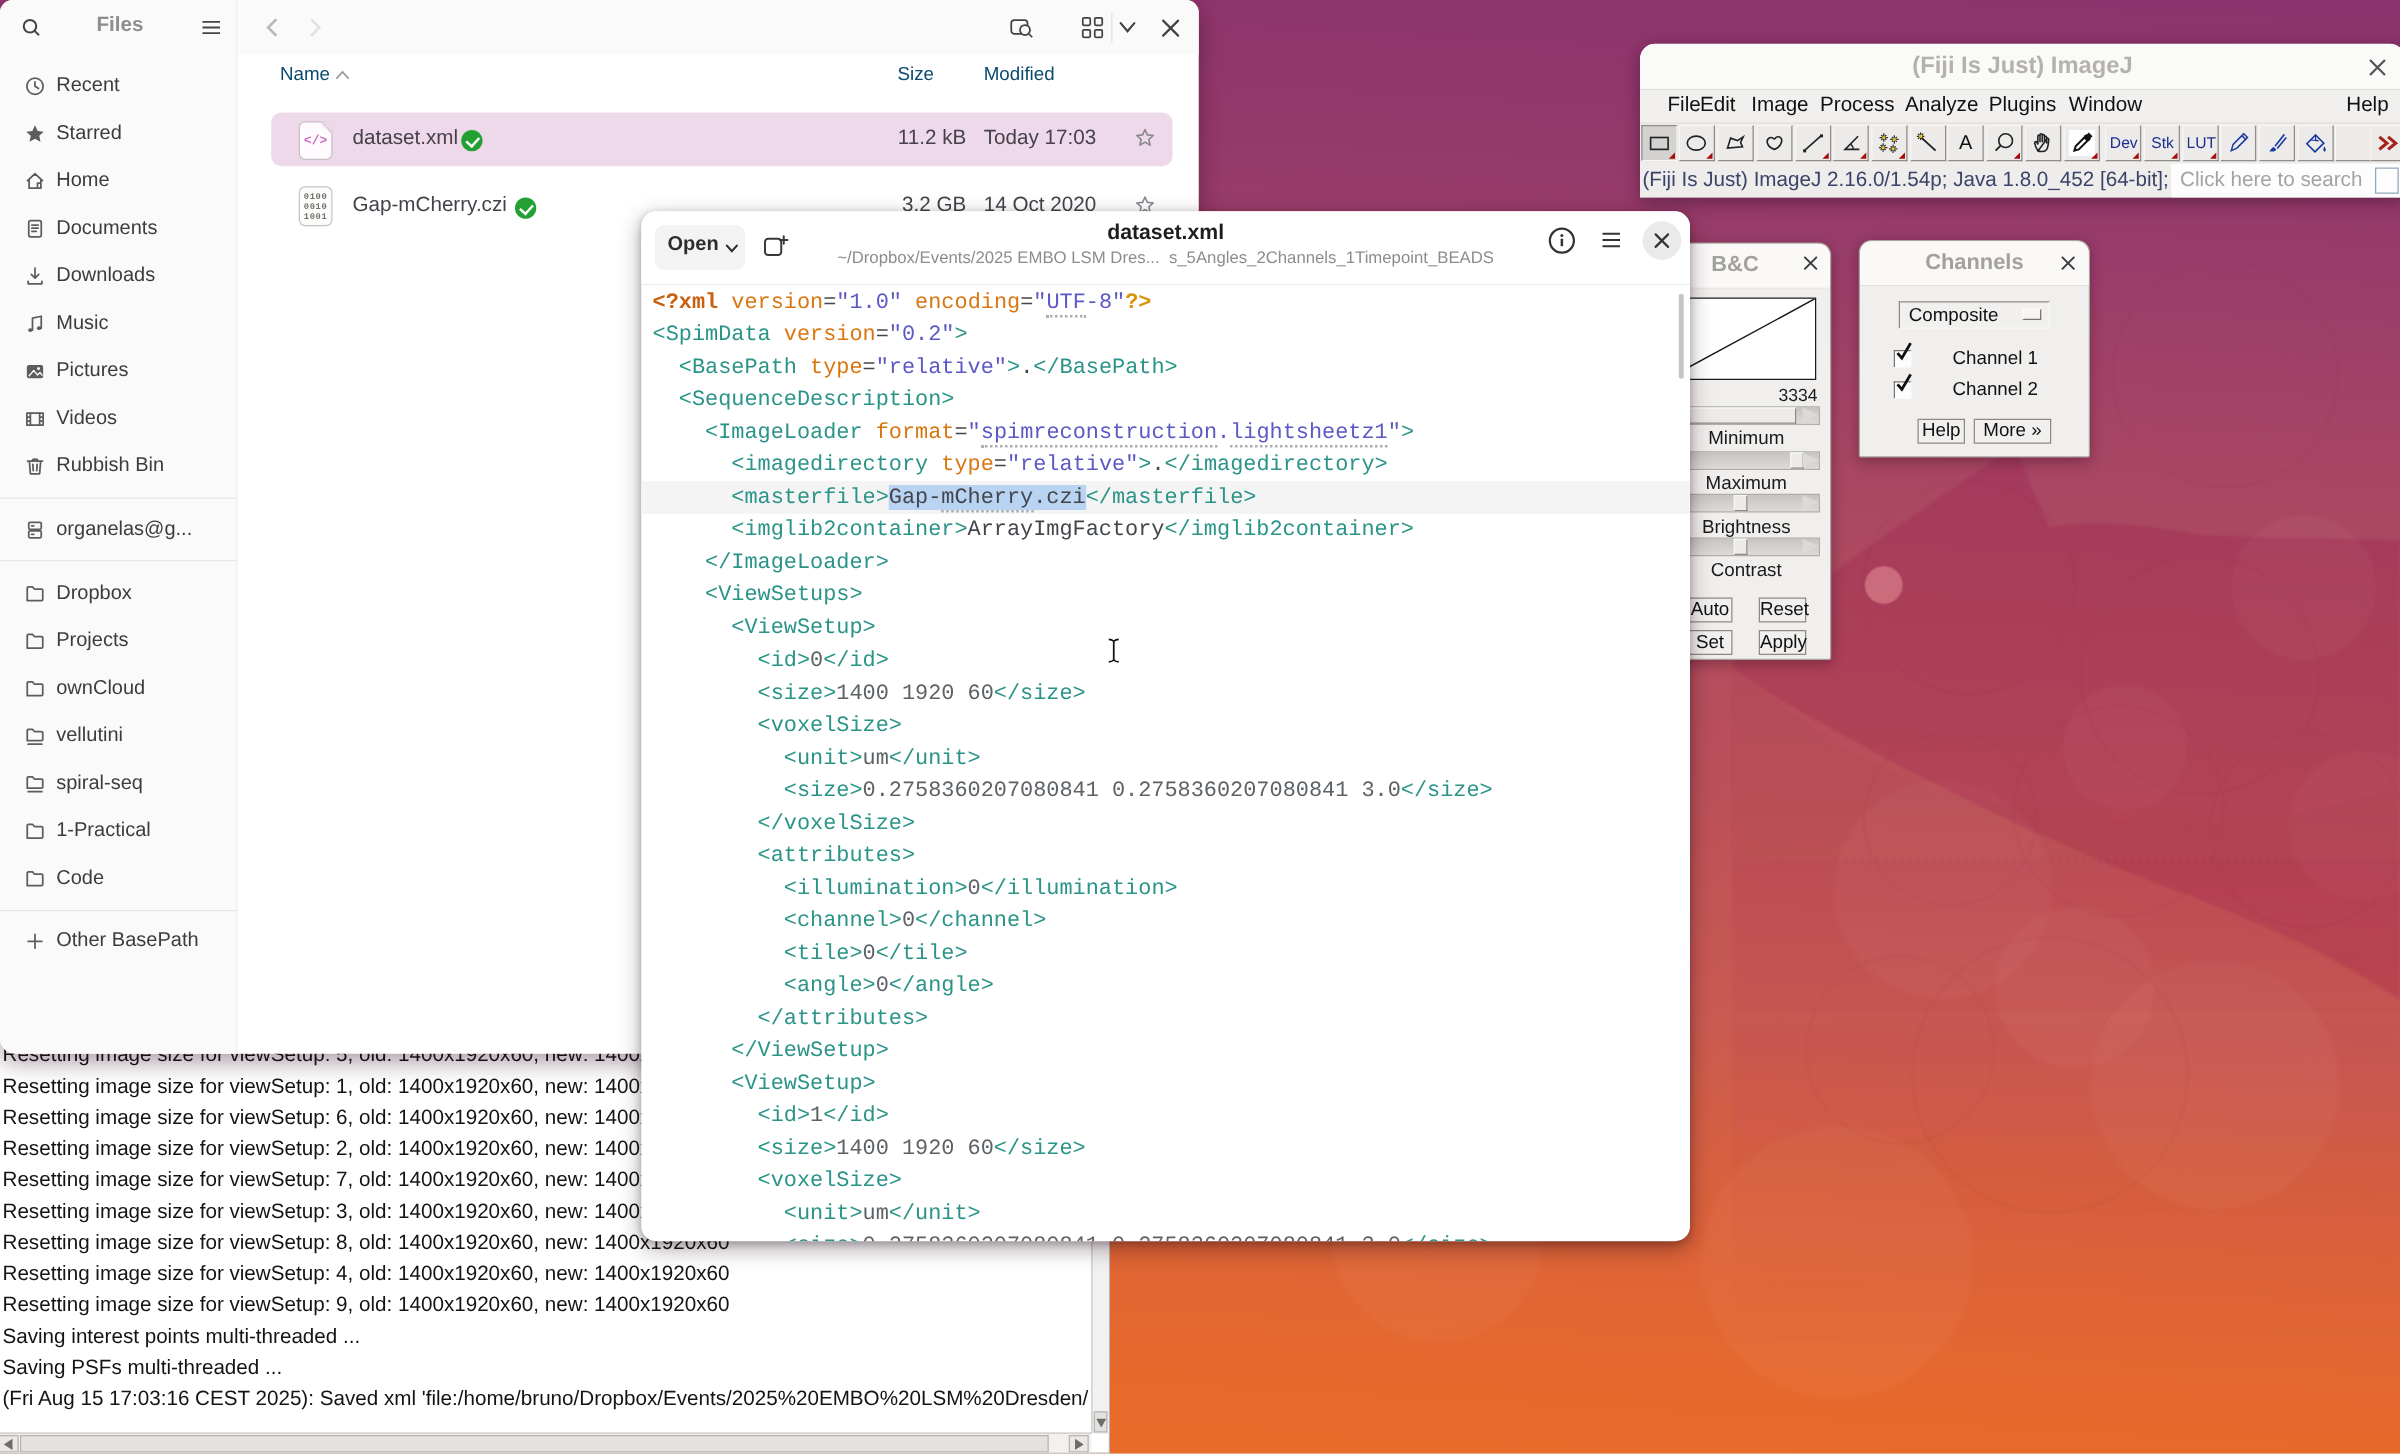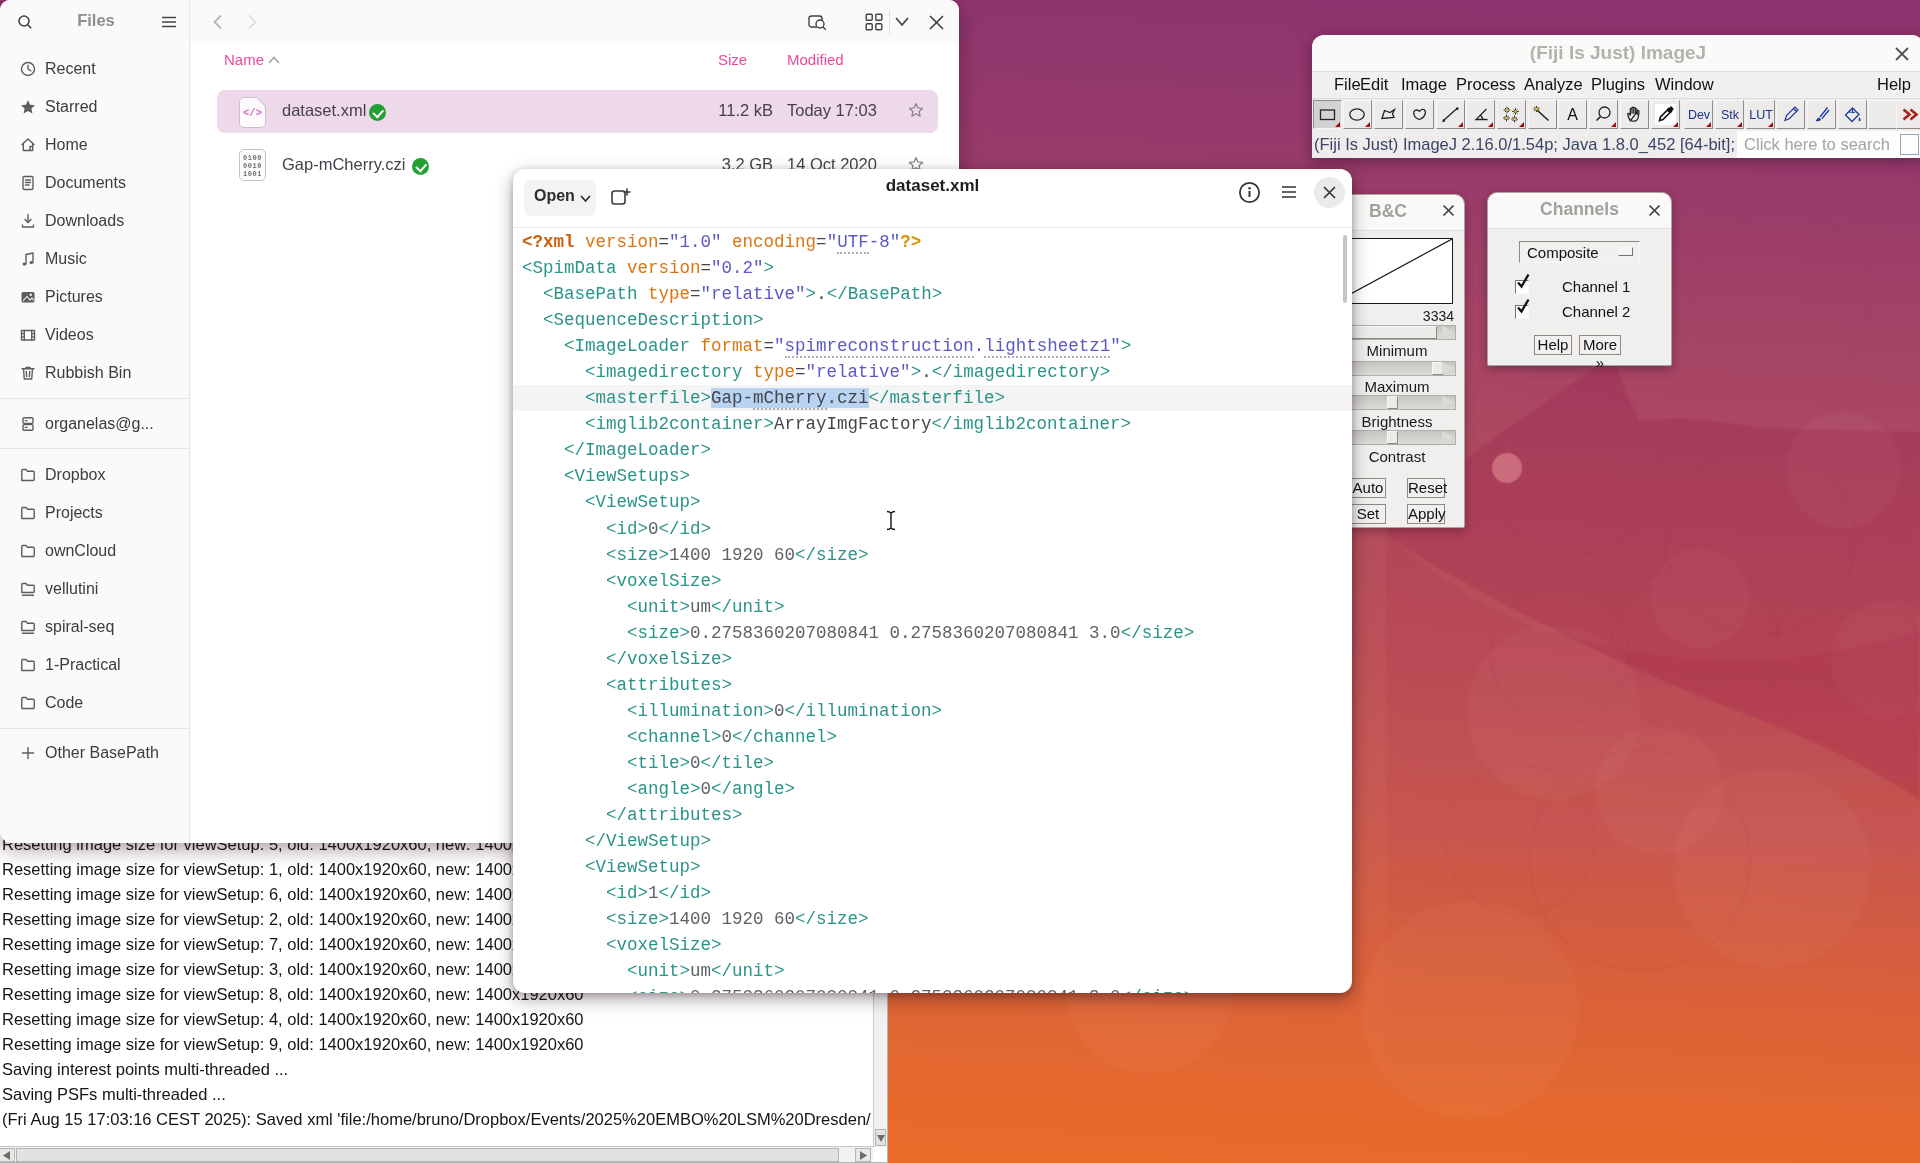--- a/index.html
+++ b/index.html
@@ -69,21 +69,21 @@
   #fm { left:0; top:0; width:959px; height:843px; background:#fff;
         border-radius:10px 10px 12px 12px; box-shadow:0 6px 20px rgba(40,10,30,.4); overflow:hidden; }
   #fm .side { position:absolute; left:0; top:0; bottom:0; width:190px; background:#fafafa; border-right:1px solid #e8e7e6; border-radius:0 0 0 12px; }
   #fm .shead { position:absolute; left:0; top:0; width:190px; height:44px; }
   #fm .item { position:absolute; left:0; width:190px; height:38px; }
   #fm .item .lab { position:absolute; left:45px; top:10px; font-size:16px; color:#3d3c3b; }
   #fm .item svg { position:absolute; left:19px; top:10px; }
   #fm .sep { position:absolute; left:0px; width:190px; height:1px; background:#e7e6e5; }
   #fm .mhead { position:absolute; left:190px; top:0; right:0; height:44px; background:#fafafa; }
   #fm .pathbar { position:absolute; left:105px; top:4px; width:505px; height:36px; background:#ebebeb; border-radius:8px; font-size:16.5px; }
-  #fm .cols { position:absolute; left:190px; top:44px; right:0; height:32px; font-size:15px; color:#ec4899; }
+  #fm .cols { position:absolute; left:190px; top:44px; right:0; height:32px; font-size:15px; color:#0c4a6e; }
   #fm .row1 { position:absolute; left:217px; top:90px; width:721px; height:43px; background:#eed9ea; border-radius:8px; }
   #fm .frow { font-size:16.5px; color:#46414b; }
   .icxml { width:27px; height:31px; background:#fdfbfd; border:1.2px solid #c9bfc7; border-radius:5px;
            font-family:"Liberation Mono",monospace; font-size:10.5px; font-weight:bold; color:#cf68bd;
            text-align:center; line-height:30px; }
   .icbin { width:27px; height:32px; background:#fcfcfb; border:1.2px solid #c6c4c2; border-radius:5px;
            font-family:"Liberation Mono",monospace; font-size:7px; font-weight:bold; color:#716f6d;
            text-align:center; line-height:8.2px; padding-top:4px; letter-spacing:0.5px; }
   .badge { position:absolute; width:17px; height:17px; border-radius:50%; background:#23a033; }
   .badge::after { content:""; position:absolute; left:4px; top:4.5px; width:8px; height:4.5px;
@@ -404,21 +404,21 @@
     <svg style="position:absolute;left:28px;top:79px;" width="14" height="17" viewBox="0 0 14 17">
         <path d="M2 10.5 L5.5 14.5 L12.5 2.5" stroke="#111" stroke-width="2.3" fill="none"></path>
       </svg>
     <span style="position:absolute;left:74px;top:85px;font-size:15px;color:#111;">Channel 1</span>
     <div class="ckb" style="left:27px;top:112px;"></div>
     <svg style="position:absolute;left:28px;top:104px;" width="14" height="17" viewBox="0 0 14 17">
         <path d="M2 10.5 L5.5 14.5 L12.5 2.5" stroke="#111" stroke-width="2.3" fill="none"></path>
       </svg>
     <span style="position:absolute;left:74px;top:110px;font-size:15px;color:#111;">Channel 2</span>
     <div class="jbtn" style="left:46px;top:142px;width:38px;height:20px;">Help</div>
-    <div class="jbtn" style="left:91px;top:142px;width:42px;height:20px;">More »</div>
+    <div class="jbtn" style="left:91px;top:142px;width:62px;height:20px;">More »</div>
   </div>
 
   <div id="fm" class="win">
     <div class="side"></div>
     <div class="shead">
         <svg style="position:absolute;left:16px;top:13px;" width="18" height="18" viewBox="0 0 18 18">
           <circle cx="8" cy="8" r="5" stroke="#444" stroke-width="1.6" fill="none"></circle>
           <path d="M11.7 11.7 L15.2 15.2" stroke="#444" stroke-width="1.6"></path>
         </svg>
         <div style="position:absolute;left:60px;top:11px;width:72px;text-align:center;font-size:16.5px;font-weight:bold;color:#8f8e8d;">Files</div>
@@ -623,20 +623,21 @@
         <span style="position:absolute;left:10px;top:7px;font-size:16px;font-weight:bold;color:#2d2d2d;">Open</span>
         <svg style="position:absolute;left:56px;top:15px;" width="11" height="8" viewBox="0 0 11 8">
             <path d="M1.5 1.5 L5.5 6 L9.5 1.5" stroke="#2d2d2d" stroke-width="1.7" fill="none" stroke-linecap="round"></path>
           </svg>
       </div>
       <svg style="position:absolute;left:97px;top:17px;" width="22" height="22" viewBox="0 0 22 22">
           <rect x="2" y="5" width="13" height="13" rx="2.5" stroke="#3a3a3a" stroke-width="1.6" fill="none"></rect>
           <path d="M17 3 L17 9 M14 6 L20 6" stroke="#3a3a3a" stroke-width="1.6" stroke-linecap="round"></path>
         </svg>
       <div style="position:absolute;left:0;right:0;top:7px;text-align:center;font-size:17px;font-weight:bold;color:#1e1e1e;">dataset.xml</div>
+      <div style="position:absolute;left:0;right:0;top:29px;text-align:center;font-size:13.4px;color:#8e8d8c;">~/Dropbox/Events/2025 EMBO LSM Dres...&nbsp; s_5Angles_2Channels_1Timepoint_BEADS</div>
       <svg style="position:absolute;left:725px;top:12px;" width="23" height="23" viewBox="0 0 23 23">
           <circle cx="11.5" cy="11.5" r="9.6" stroke="#343434" stroke-width="1.8" fill="none"></circle>
           <path d="M11.5 10 L11.5 16" stroke="#343434" stroke-width="2"></path>
           <circle cx="11.5" cy="7.3" r="1.2" fill="#343434"></circle>
         </svg>
       <svg style="position:absolute;left:768px;top:16px;" width="16" height="14" viewBox="0 0 16 14">
           <path d="M1 2 L15 2 M1 7 L15 7 M1 12 L15 12" stroke="#343434" stroke-width="1.7"></path>
         </svg>
       <div style="position:absolute;left:801px;top:8px;width:31px;height:31px;border-radius:50%;background:#eaeaea;">
         <svg style="position:absolute;left:8px;top:8px;" width="15" height="15" viewBox="0 0 15 15">

